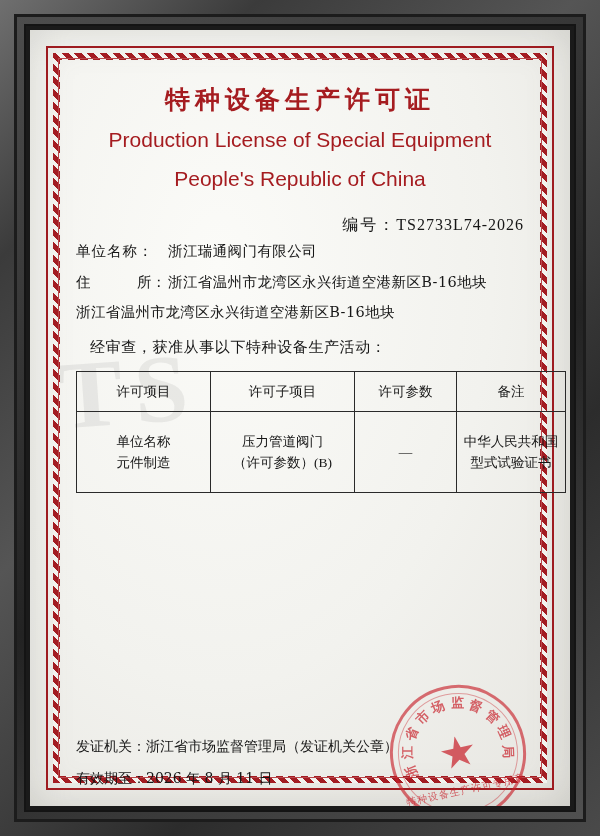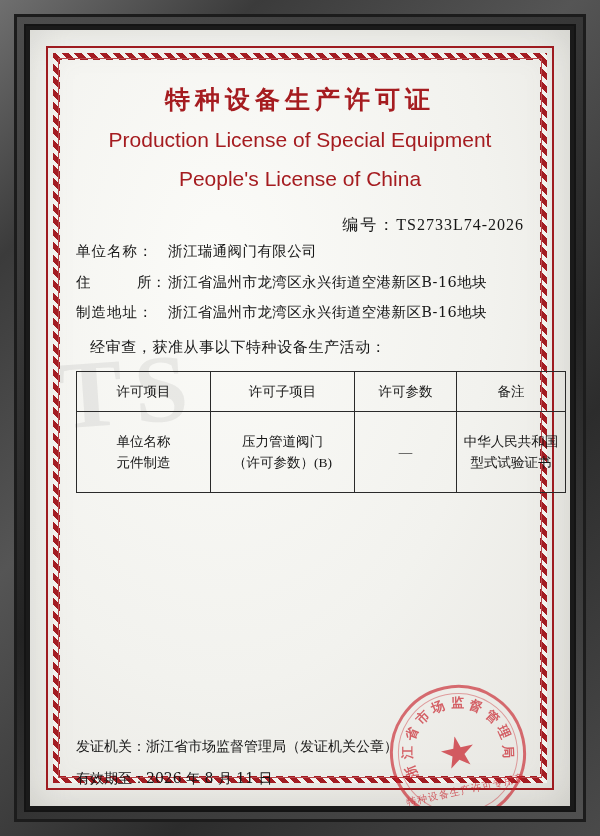--- a/index.html
+++ b/index.html
@@ -266,21 +266,21 @@
 
     <div class="watermark">TS</div>
 
     <div class="deco-border"></div>
     <div class="deco-inner-line"></div>
 
     <div class="content">
 
       <div class="title-cn">特种设备生产许可证</div>
       <div class="title-en">Production License of Special Equipment</div>
-      <div class="title-en">People's License of China</div>
+      <div class="title-en">People's Republic of China</div>
 
       <div class="serial-row">
         <span class="serial-label">编号：</span><span class="serial-value">TS2733L74-2026</span>
       </div>
 
       <div class="fields">
 
         <div class="field-row">
           <div class="field-label">单位名称：</div>
           <div class="field-value">浙江瑞通阀门有限公司</div>
@@ -288,21 +288,20 @@
 
         <div class="field-row">
           <div class="field-label spread">
             <span>住</span>
             <span>所：</span>
           </div>
           <div class="field-value">浙江省温州市龙湾区永兴街道空港新区B-16地块</div>
         </div>
 
         <div class="field-row">
-          <div class="field-label">制造地址：</div>
           <div class="field-value">浙江省温州市龙湾区永兴街道空港新区B-16地块</div>
         </div>
 
       </div>
 
       <div class="statement">经审查，获准从事以下特种设备生产活动：</div>
 
       <table class="lic-table">
         <thead>
           <tr>

